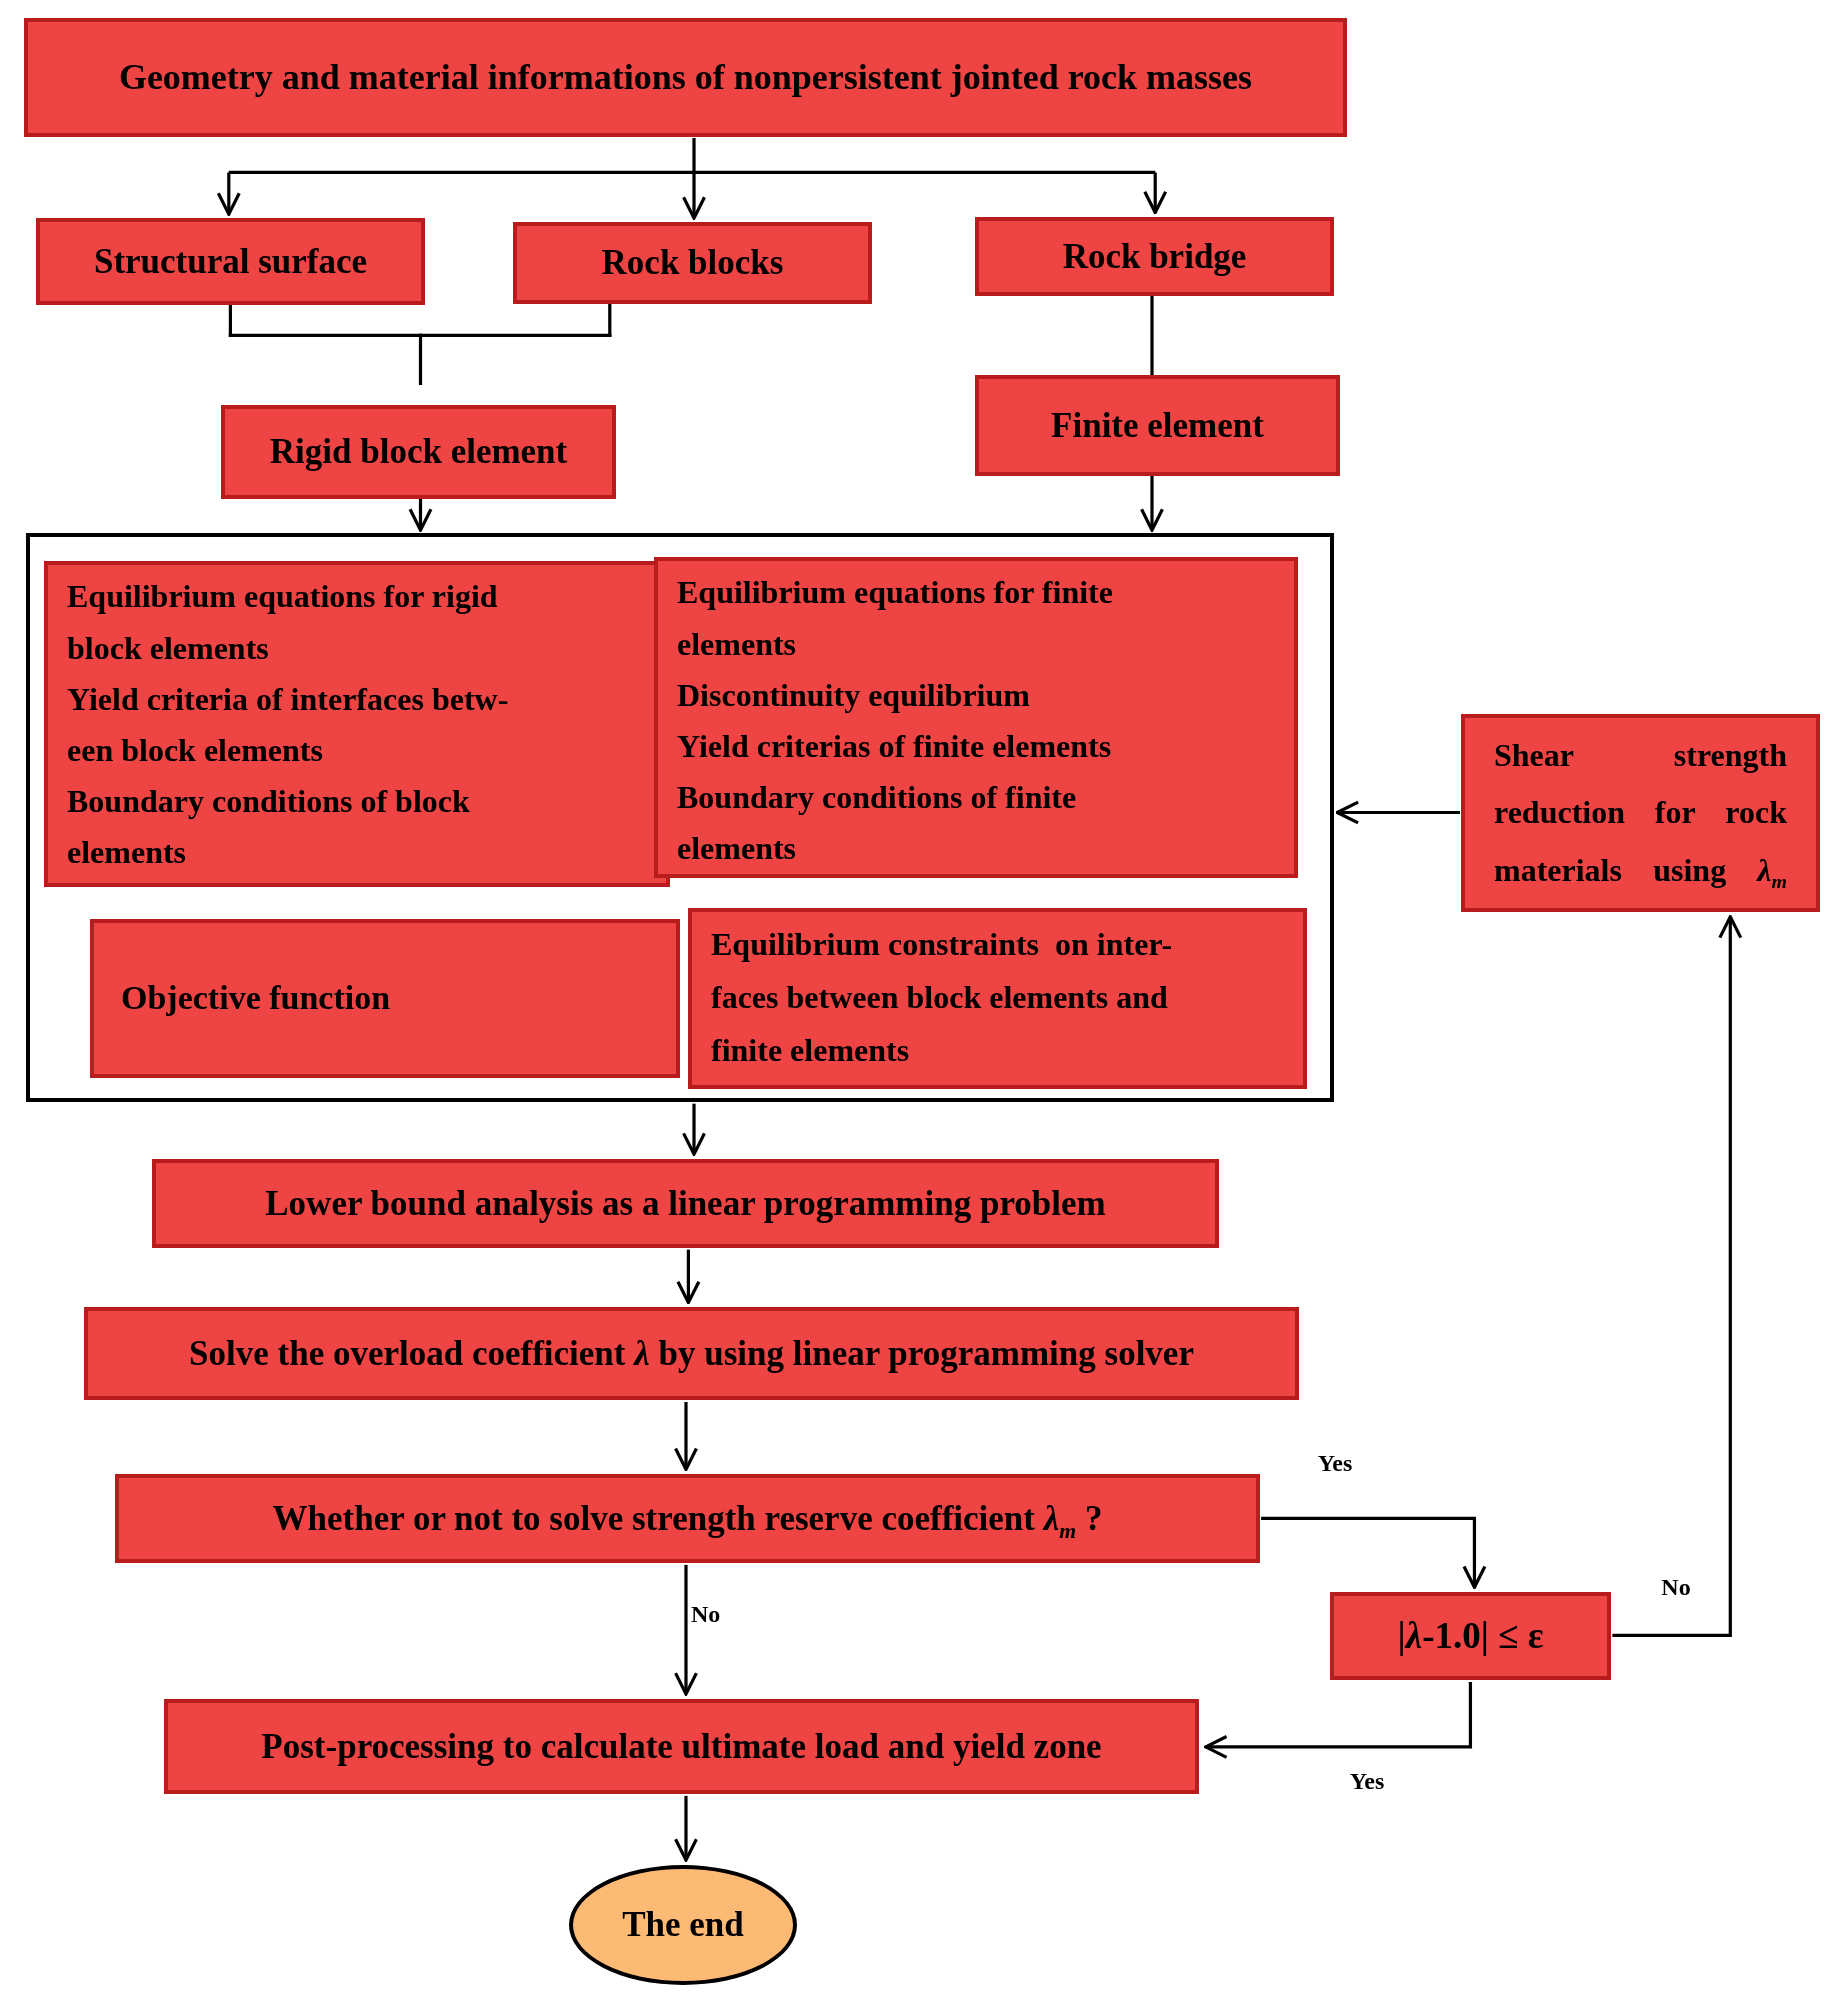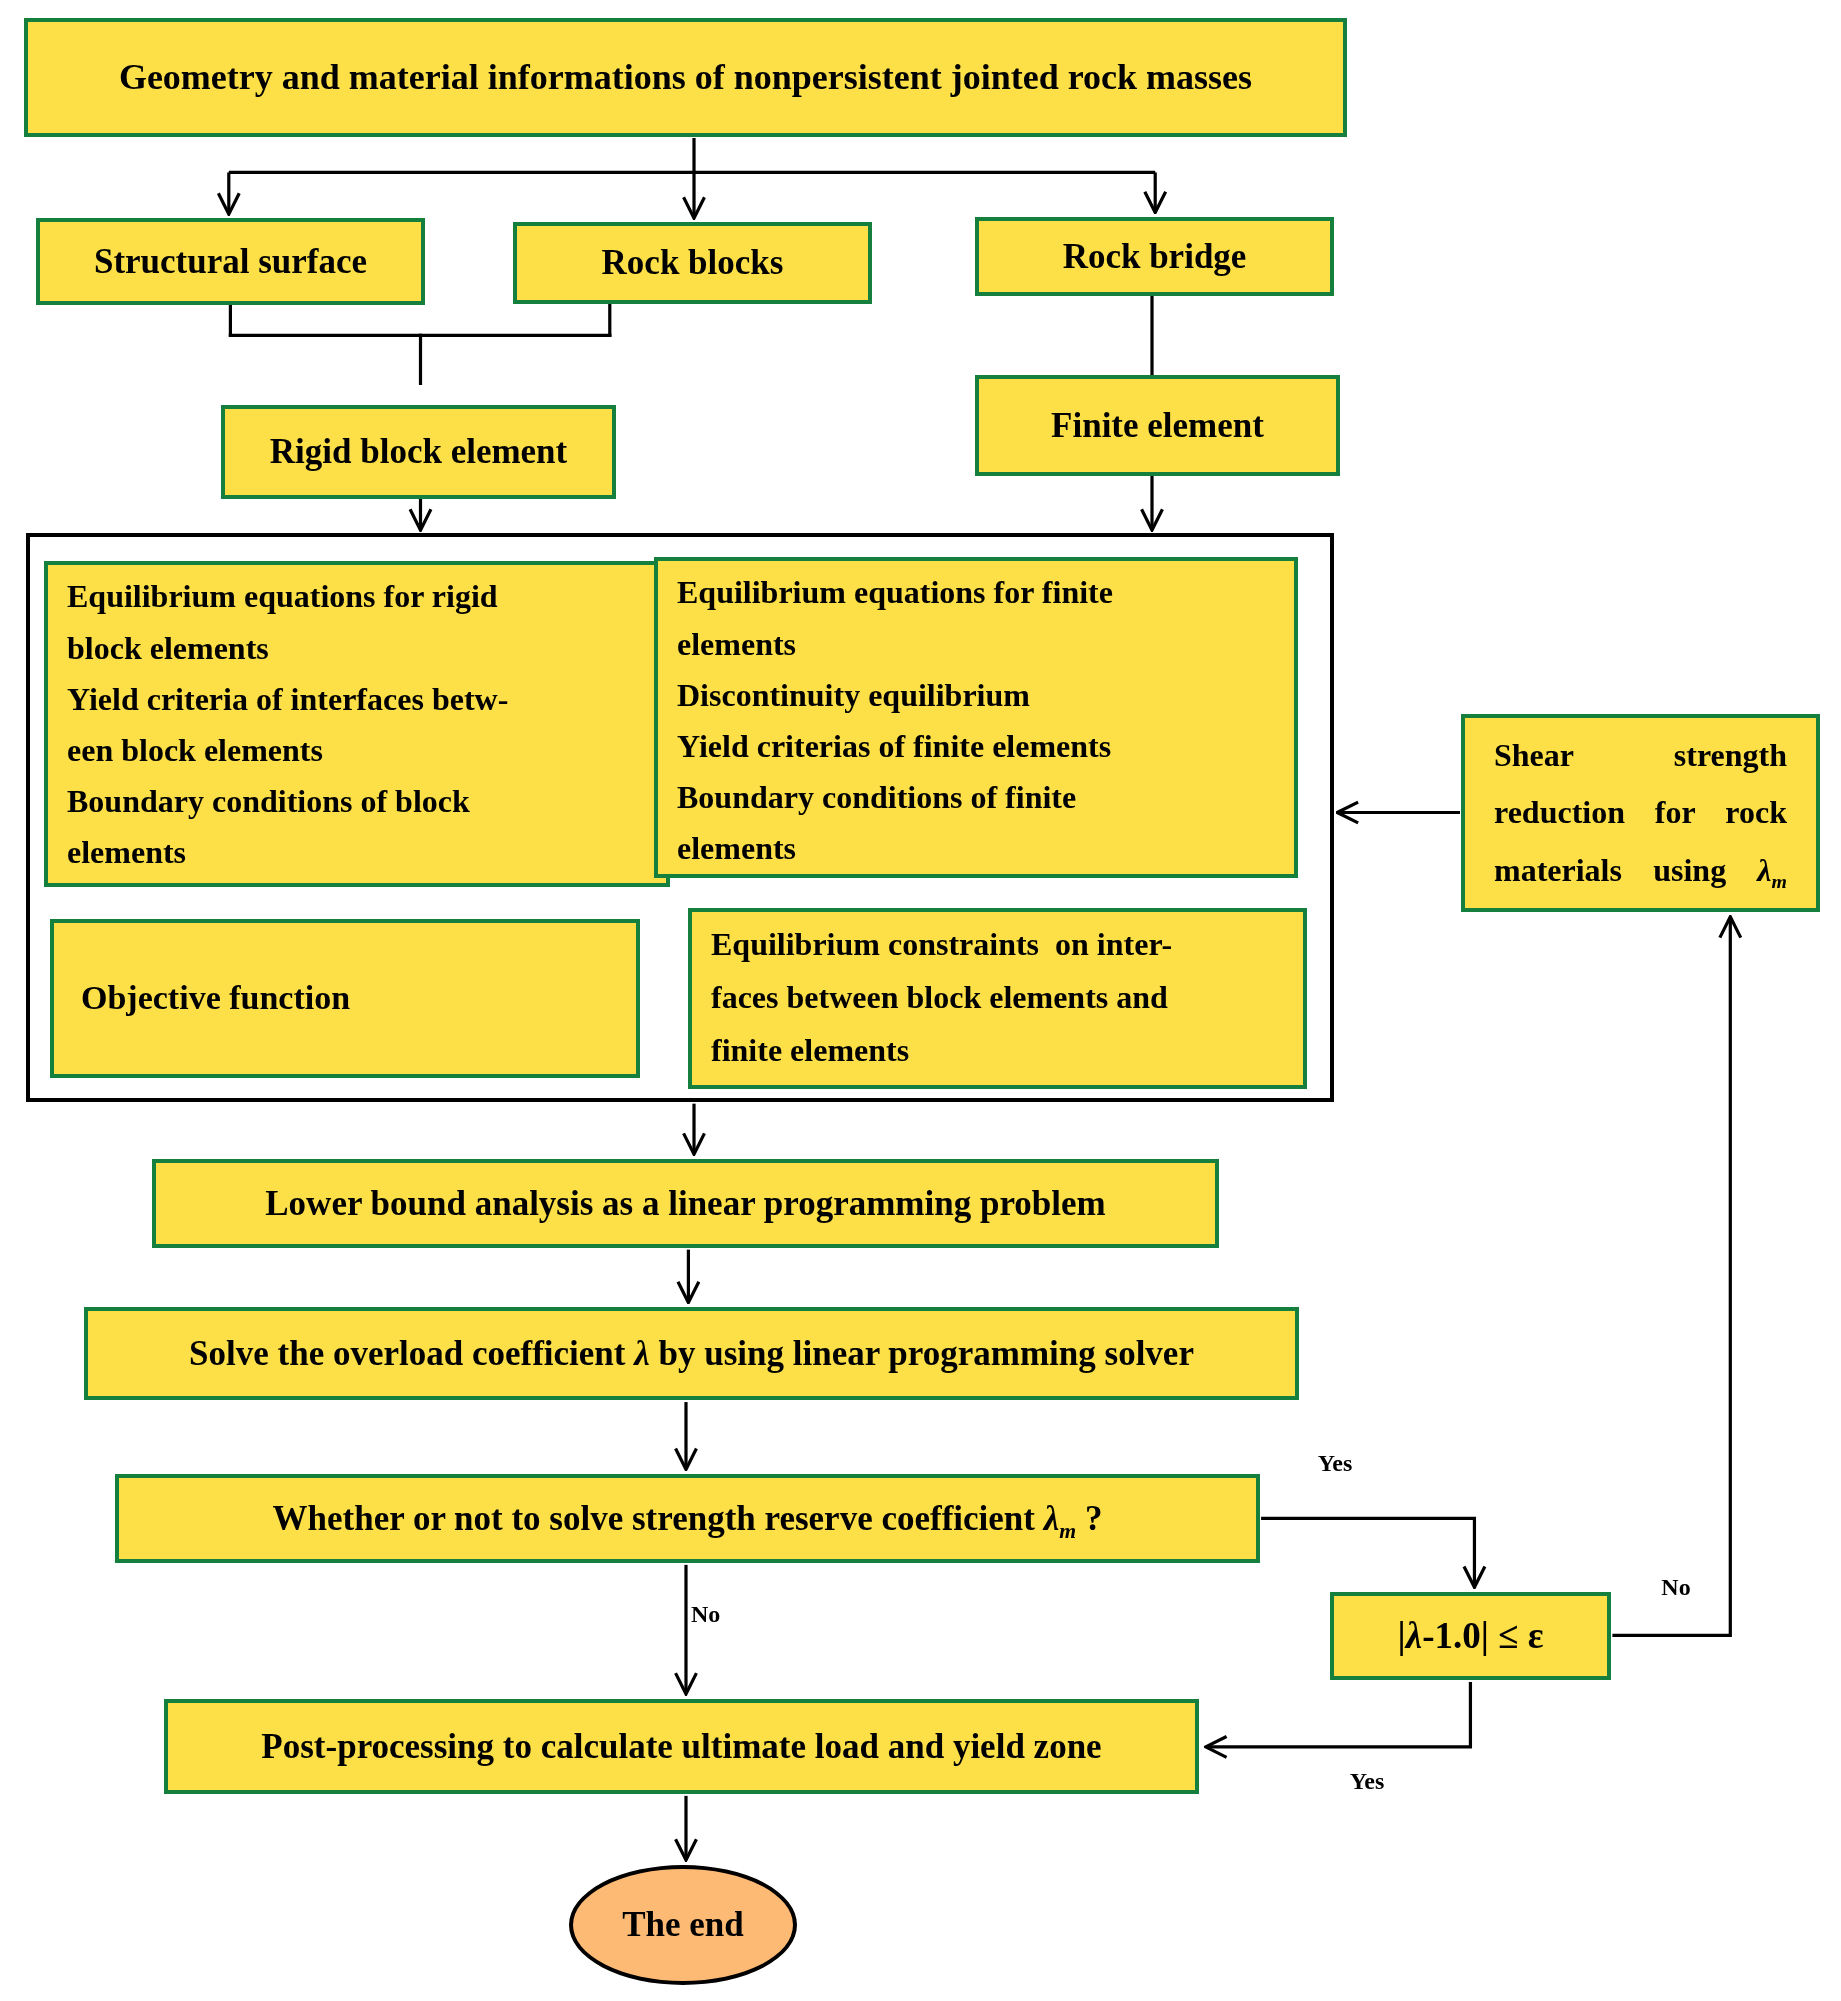--- a/index.html
+++ b/index.html
@@ -13,22 +13,22 @@
     font-family: "Liberation Serif", "DejaVu Serif", serif;
     font-weight: bold;
     color: #000;
   }
   #edges {
     position: absolute; left: 0; top: 0; z-index: 0;
   }
   .box {
     position: absolute;
     box-sizing: border-box;
-    background: #fde047;
-    border: 4px solid #15803d;
+    background: #ef4444;
+    border: 4px solid #b91c1c;
     display: flex;
     align-items: center;
     justify-content: center;
     text-align: center;
     z-index: 1;
     font-size: 35px;
     line-height: 1.2;
   }
   .container-frame {
     position: absolute;
@@ -68,21 +68,21 @@
   .ellipse {
     position: absolute;
     box-sizing: border-box;
     border: 4px solid #000;
     border-radius: 50%;
     background: #fdba74;
     display: flex; align-items: center; justify-content: center;
     font-size: 35px;
     z-index: 1;
   }
-  .left-align { justify-content: flex-start; text-align: left; padding-left: 27px; }
+  .left-align { justify-content: flex-start; text-align: left; padding-left: 27px; margin-left: 40px; }
 </style>
 </head>
 <body>
 
 <div id="stage">
 
   <svg id="edges" width="1842" height="2002" viewBox="0 0 2296 2496">
     <defs>
       <marker id="arr" viewBox="-30 -16 32 32" refX="-1" refY="0" markerWidth="32" markerHeight="32" orient="auto" markerUnits="userSpaceOnUse">
         <path d="M -26 -13 L 0 0 L -26 13" fill="none" stroke="#000" stroke-width="4"></path>

